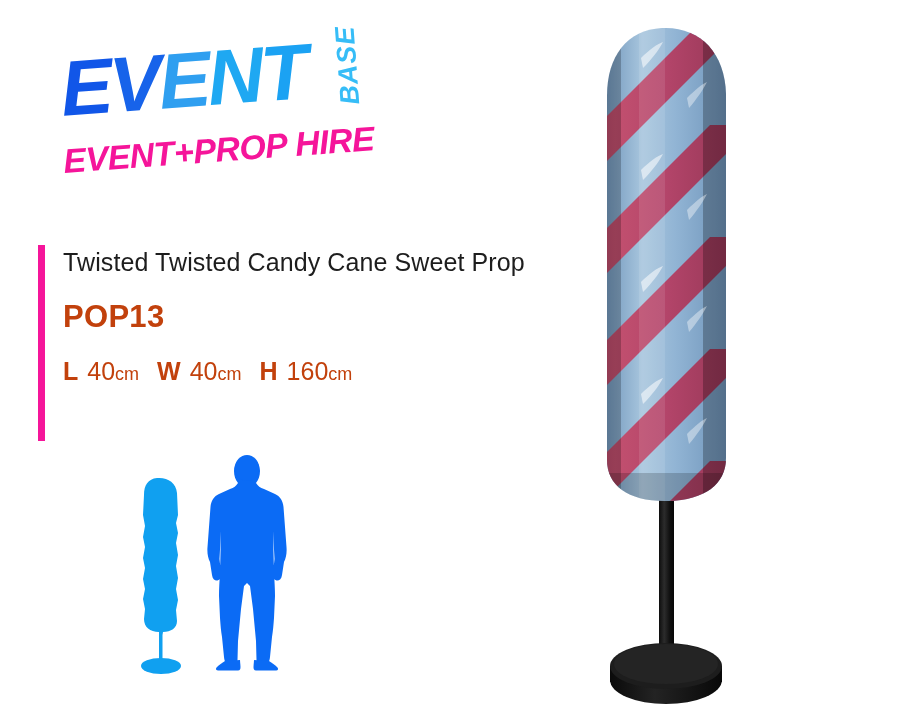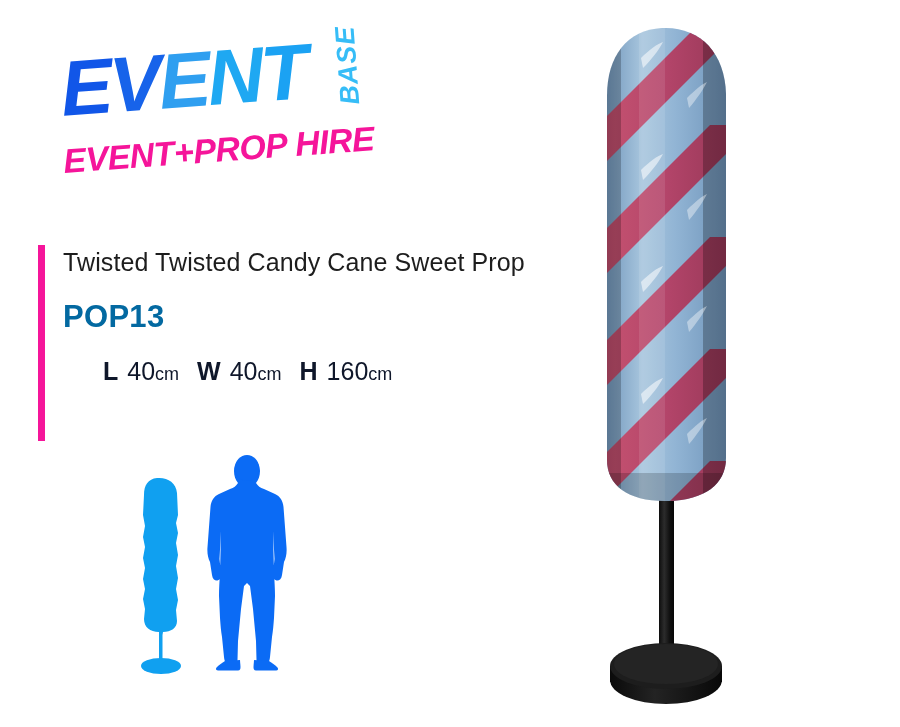--- a/index.html
+++ b/index.html
@@ -98,32 +98,31 @@
     font-weight: 400;
     color: #1d1d1d;
     letter-spacing: 0.1px;
     line-height: 34px;
     white-space: nowrap;
   }
   .prod-code {
     margin-top: 20px;
     font-size: 31px;
     font-weight: 700;
-    color: #0369a1;
+    color: #c2410c;
     letter-spacing: 0.3px;
     line-height: 36px;
   }
   .prod-dims {
     margin-top: 21px;
     font-size: 25px;
     font-weight: 400;
-    color: #0f172a;
+    color: #c2410c;
     line-height: 30px;
     white-space: nowrap;
-    margin-left: 40px;
   }
   .prod-dims .lbl { font-weight: 700; }
   .prod-dims .unit { font-size: 18px; }
   .prod-dims .sp { display: inline-block; width: 9px; }
 
   
   .scale {
     position: absolute;
     left: 125px;
     top: 455px;

